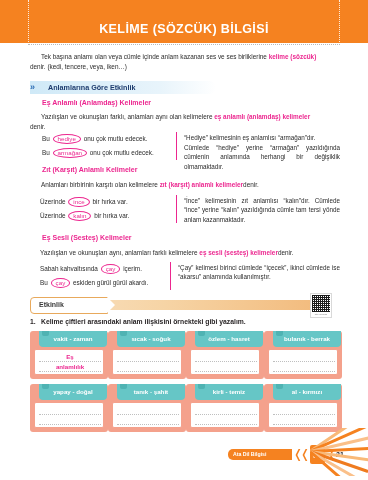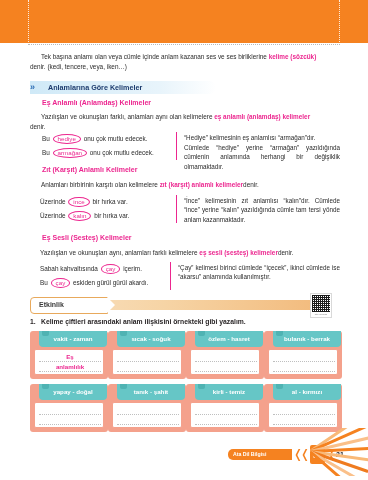--- a/index.html
+++ b/index.html
@@ -244,30 +244,31 @@
   .deco span:nth-child(8){transform:rotate(41deg);background:#f58220;}
 </style>
 </head>
 <body>
 
 <div class="page">
 
   <div class="header-band"></div>
   <div class="side-dash-l"></div>
   <div class="side-dash-r"></div>
+  <div class="header-title">KELİME (SÖZCÜK) BİLGİSİ</div>
   <div class="header-dash"></div>
 
   <div class="body-text indent" style="left:30px;top:52px;width:310px;">
     <span>Tek başına anlamı olan veya cümle içinde anlam kazanan ses ve ses birliklerine </span><span class="pink">kelime (sözcük)</span>
   </div>
   <div class="body-text" style="left:30px;top:62px;width:310px;">denir. (kedi, tencere, veya, iken…)</div>
 
   <div class="sec-banner" style="top:81px;"></div>
   <div class="chev" style="top:81px;">»</div>
-  <div class="sec-banner-label" style="top:81px;">Anlamlarına Göre Kelimeler</div>
+  <div class="sec-banner-label" style="top:81px;">Anlamlarına Göre Etkinlik</div>
 
   <div class="sub-head" style="left:42px;top:99px;">Eş Anlamlı (Anlamdaş) Kelimeler</div>
 
   <div class="body-text" style="left:30px;top:112px;width:310px;">
     <span style="display:inline-block;width:11px;"></span><span>Yazılışları ve okunuşları farklı, anlamları aynı olan kelimelere </span><span class="pink">eş anlamlı (anlamdaş) kelimeler</span>
   </div>
   <div class="body-text" style="left:30px;top:122px;width:310px;">denir.</div>
 
   <div class="ex-left" style="left:42px;top:134px;">
     <span>Bu</span>

